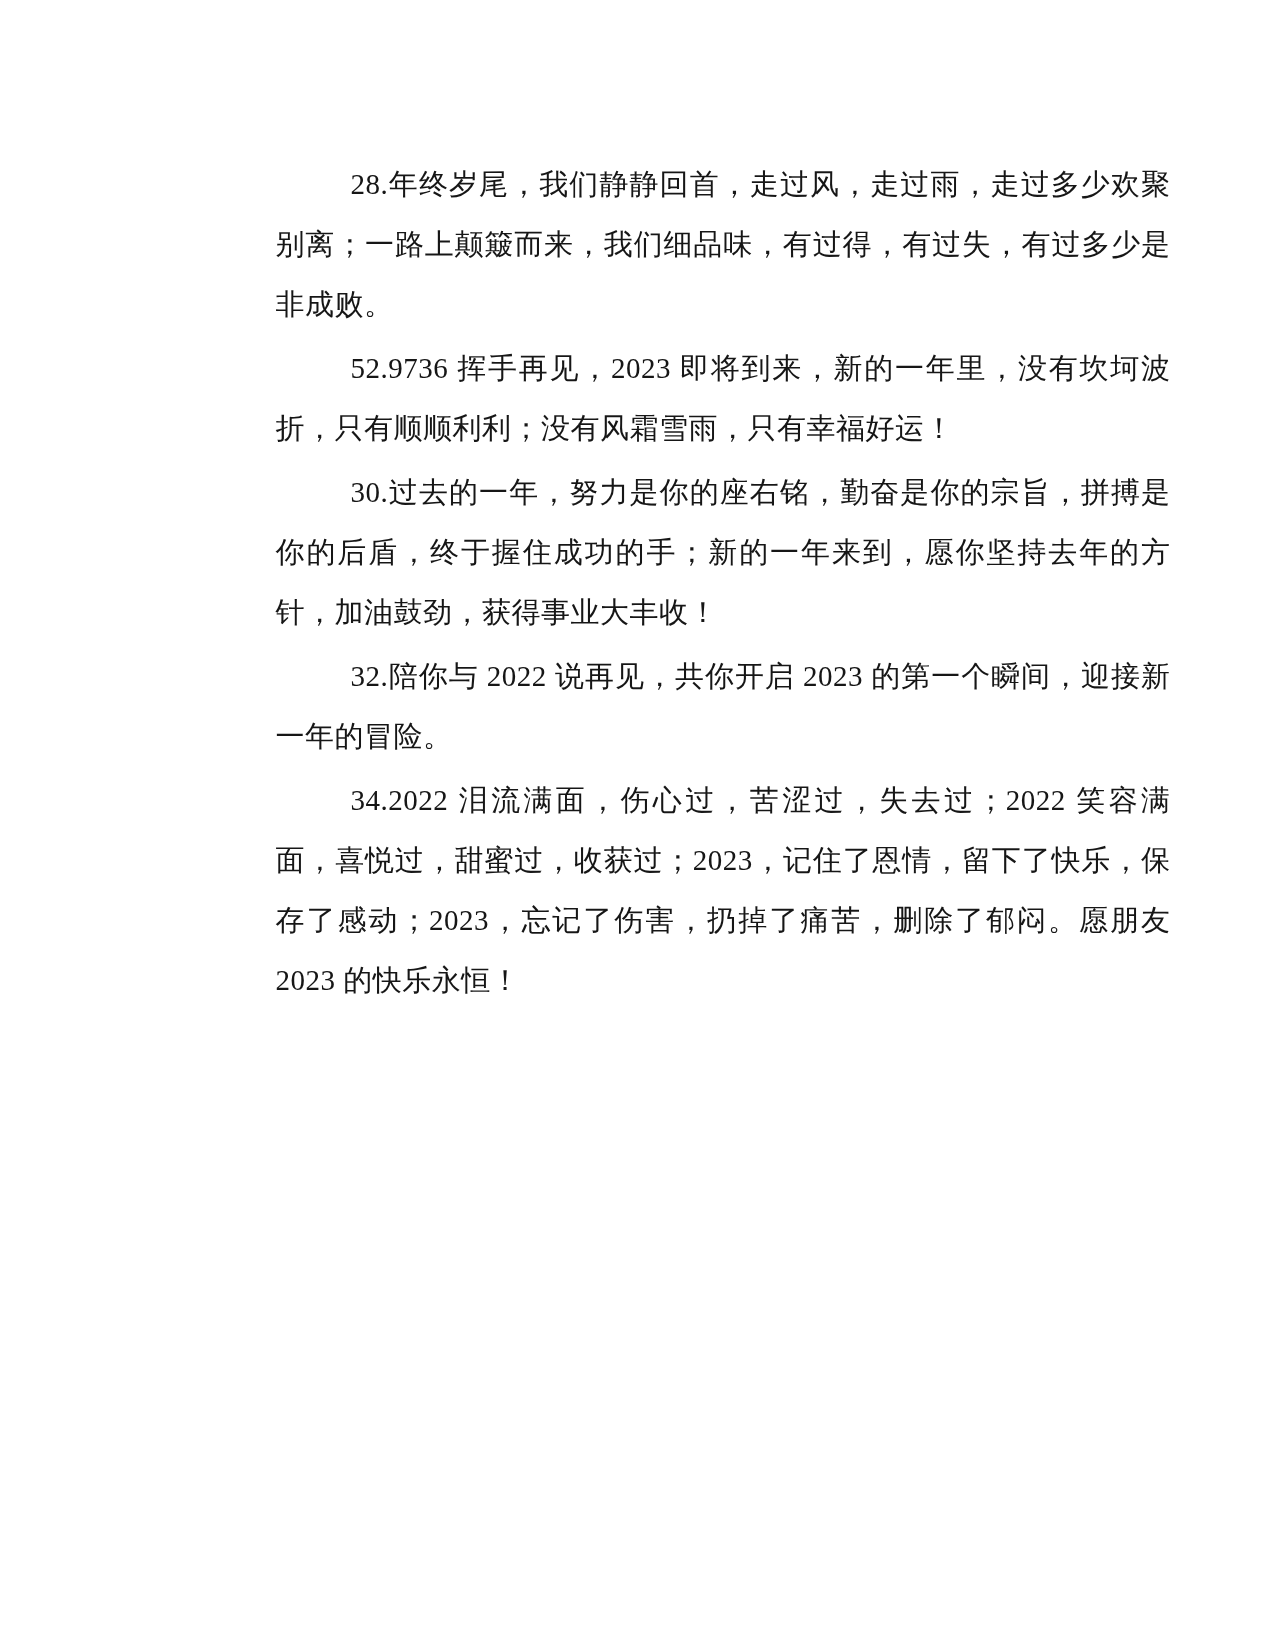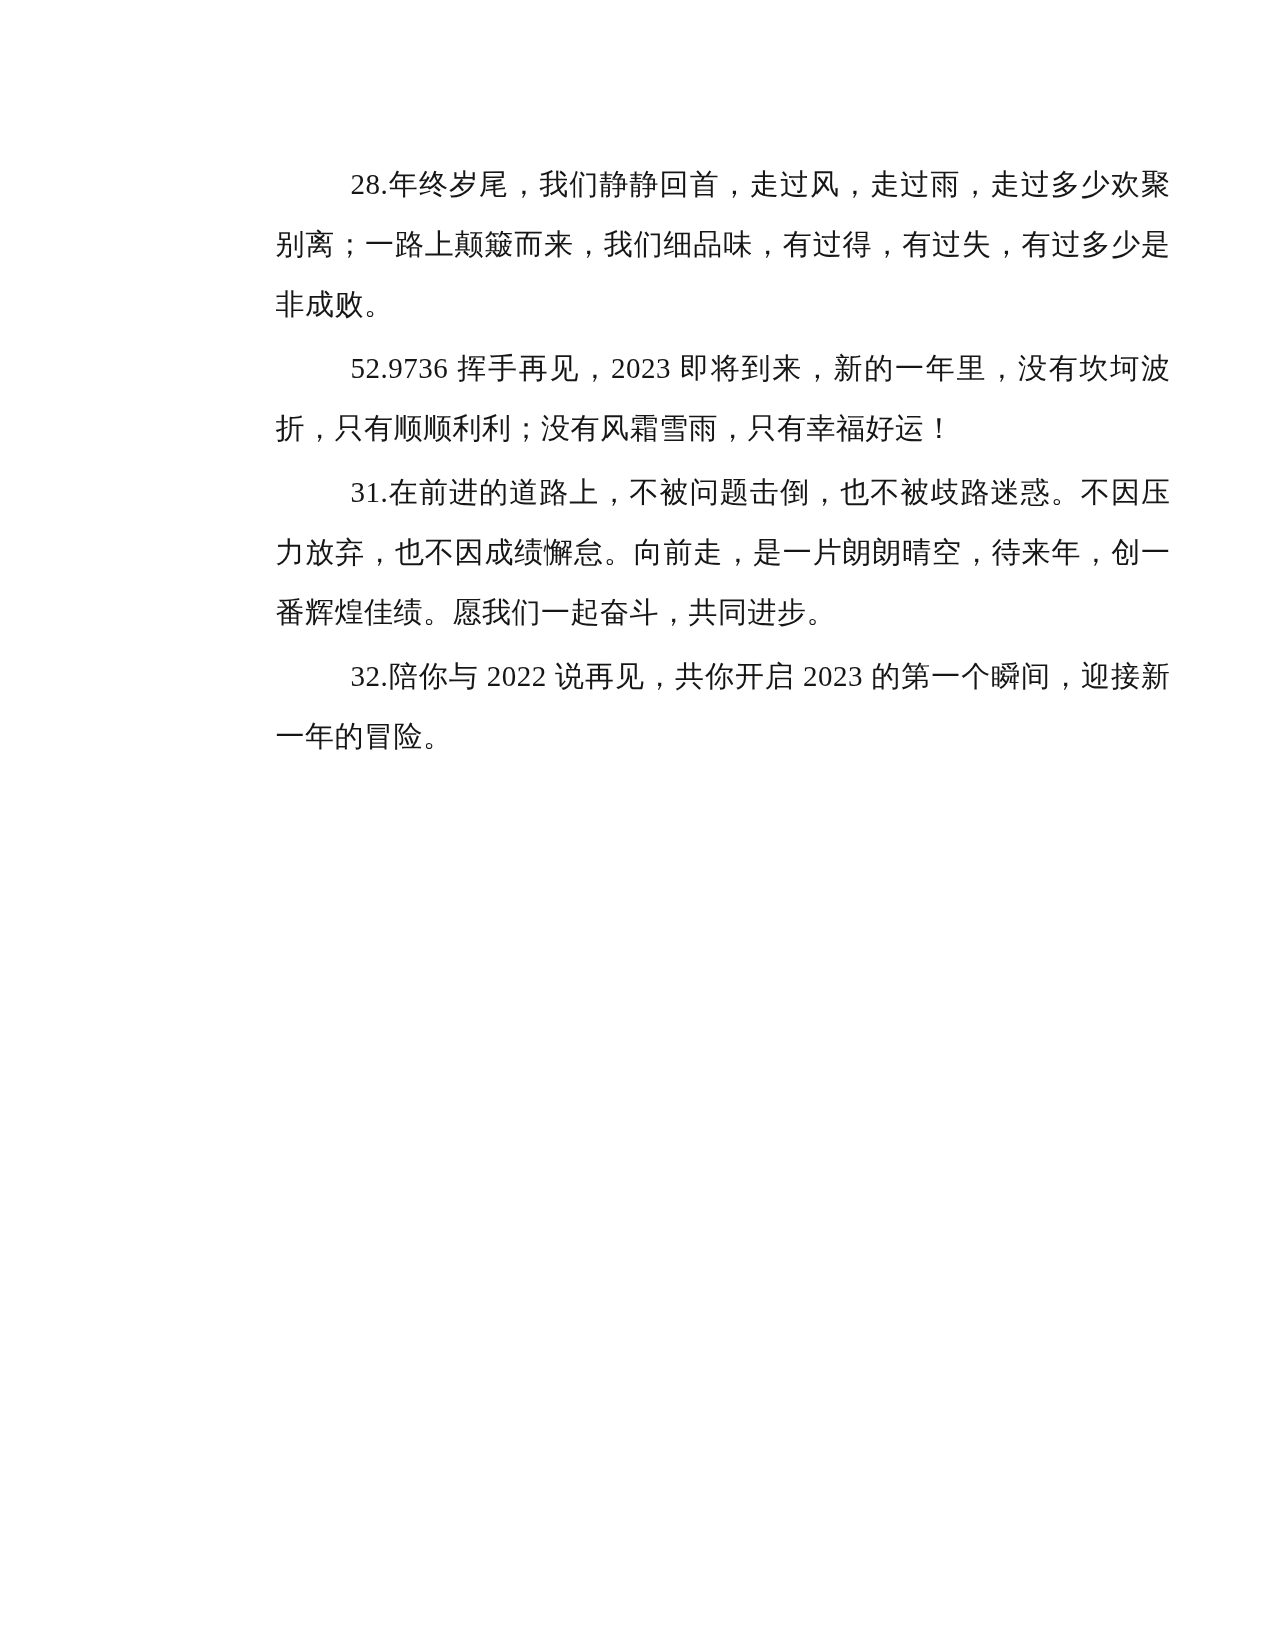--- a/index.html
+++ b/index.html
@@ -34,16 +34,17 @@
     font-weight: 400;
   }
 </style>
 </head>
 <body>
 
 <div class="page">
   <div class="doc-content">
     <p class="para">28.年终岁尾，我们静静回首，走过风，走过雨，走过多少欢聚别离；一路上颠簸而来，我们细品味，有过得，有过失，有过多少是非成败。</p>
     <p class="para">52.9736 挥手再见，2023 即将到来，新的一年里，没有坎坷波折，只有顺顺利利；没有风霜雪雨，只有幸福好运！</p>
-    <p class="para">31.在前进的道路上，不被问题击倒，也不被歧路迷惑。不因压力放弃，也不因成绩懈怠。向前走，是一片朗朗晴空，待来年，创一番辉煌佳绩。愿我们一起奋斗，共同进步。</p>
+    <p class="para">30.过去的一年，努力是你的座右铭，勤奋是你的宗旨，拼搏是你的后盾，终于握住成功的手；新的一年来到，愿你坚持去年的方针，加油鼓劲，获得事业大丰收！</p>
     <p class="para">32.陪你与 2022 说再见，共你开启 2023 的第一个瞬间，迎接新一年的冒险。</p>
+    <p class="para">34.2022 泪流满面，伤心过，苦涩过，失去过；2022 笑容满面，喜悦过，甜蜜过，收获过；2023，记住了恩情，留下了快乐，保存了感动；2023，忘记了伤害，扔掉了痛苦，删除了郁闷。愿朋友 2023 的快乐永恒！</p>
   </div>
 </div>
 
 </body></html>

